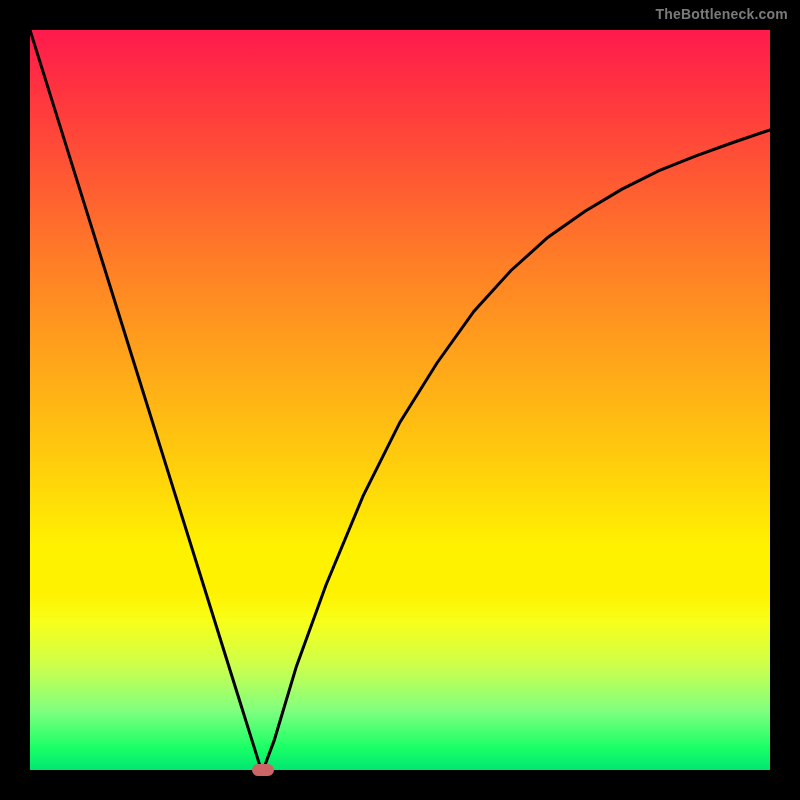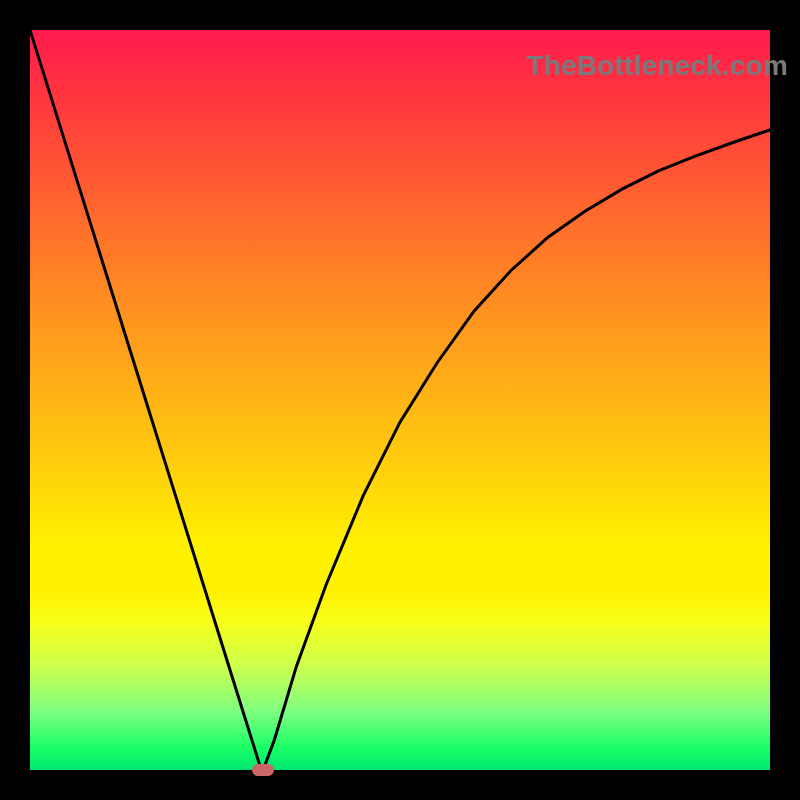--- a/index.html
+++ b/index.html
@@ -30,25 +30,24 @@
       #80ff80 92%,
       #1aff66 97%,
       #00e673 100%
     );
   }
   .watermark {
     position: absolute;
     top: 6px;
     right: 12px;
     font-family: Arial, Helvetica, sans-serif;
-    font-size: 28px;
+    font-size: 14px;
     font-weight: 600;
     color: #7a7a7a;
     letter-spacing: 0.2px;
-    margin-top: 44px;
   }
   svg.curve {
     position: absolute;
     left: 0;
     top: 0;
     width: 740px;
     height: 740px;
   }
   .dot {
     position: absolute;

